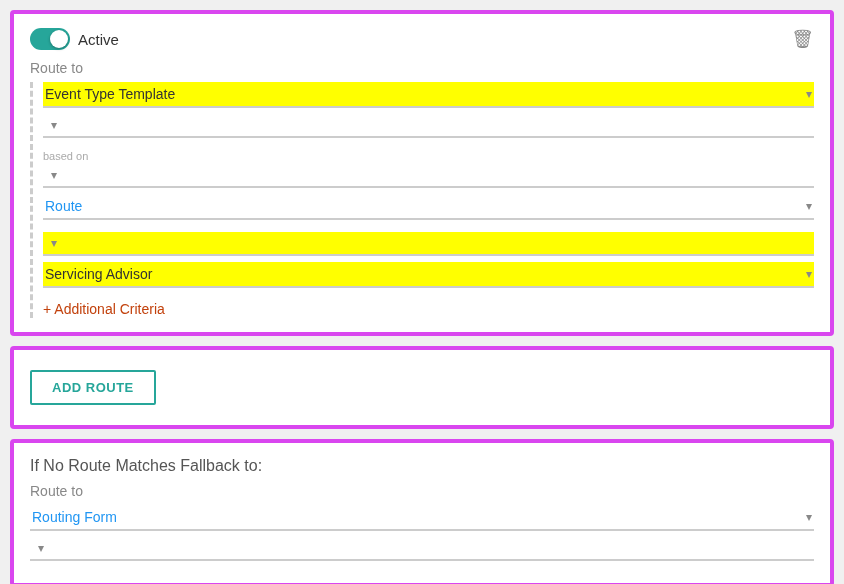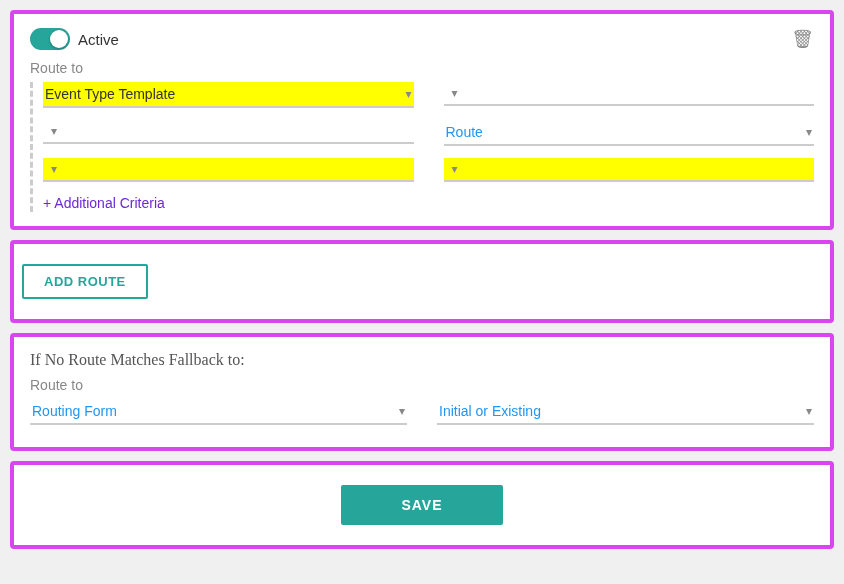--- a/index.html
+++ b/index.html
@@ -70,22 +70,23 @@
     }
 
     
     .route-to-label {
       font-size: 14px;
       color: #888;
       margin-bottom: 6px;
     }
     .row-two-col {
       display: flex;
-      gap: 30px;
+      gap: 6px;
       margin-bottom: 12px;
+      flex-direction: column;
     }
     .col-half {
       flex: 1;
     }
     .field-label {
       font-size: 11px;
       color: #aaa;
       margin-bottom: 2px;
     }
     .select-wrap {
@@ -115,33 +116,33 @@
     }
 
     
     .route-card {
       border-left: 3px dashed #ccc;
       padding-left: 10px;
     }
 
     
     .additional-criteria {
-      color: #6d28d9;
+      color: #c2410c;
       font-size: 14px;
       cursor: pointer;
       display: inline-flex;
       align-items: center;
       gap: 4px;
     }
 
     
     .add-route-card {
       display: flex;
       align-items: center;
-      padding: 20px 8px;
+      padding: 20px 16px;
     }
     .add-route-btn {
       border: 2px solid #26a69a;
       background: none;
       color: #26a69a;
       font-size: 13px;
       font-weight: bold;
       padding: 8px 20px;
       cursor: pointer;
       letter-spacing: 0.5px;
@@ -149,21 +150,20 @@
     }
 
     
     .fallback-card {
       padding: 14px 16px;
     }
     .fallback-title {
       font-size: 16px;
       color: #555;
       margin-bottom: 8px;
-      font-family: Liberation Serif, serif;
     }
 
     
     .save-card {
       display: flex;
       justify-content: center;
       align-items: center;
       padding: 20px 16px;
     }
     .save-btn {
@@ -210,20 +210,21 @@
         <div class="col-half">
           <div class="select-wrap">
             <span class="chevron">▾</span>
           </div>
         </div>
       </div>
 
       
       <div class="row-two-col">
         <div class="col-half">
+          <div class="field-label">based on</div>
           <div class="select-wrap">
             <span class="chevron">▾</span>
           </div>
         </div>
         <div class="col-half">
           <div class="select-wrap">
             <span class="select-value blue">Route</span>
             <span class="chevron">▾</span>
           </div>
         </div>
@@ -231,20 +232,21 @@
 
       
       <div class="row-two-col">
         <div class="col-half">
           <div class="select-wrap highlighted">
             <span class="chevron">▾</span>
           </div>
         </div>
         <div class="col-half">
           <div class="select-wrap highlighted">
+            <span class="select-value">Servicing Advisor</span>
             <span class="chevron">▾</span>
           </div>
         </div>
       </div>
 
       
       <div class="additional-criteria">
         <span>+ Additional Criteria</span>
       </div>
 
@@ -262,21 +264,20 @@
     <div class="route-to-label">Route to</div>
     <div class="row-two-col" style="margin-bottom:8px;justify-content:space-between;">
       <div class="col-half">
         <div class="select-wrap">
           <span class="select-value blue">Routing Form</span>
           <span class="chevron">▾</span>
         </div>
       </div>
       <div class="col-half">
         <div class="select-wrap">
-          <span class="select-value blue">Initial or Existing</span>
           <span class="chevron">▾</span>
         </div>
       </div>
     </div>
   </div>
 
   <div class="card save-card">
     <button class="save-btn">
       <span>SAVE</span>
     </button>

